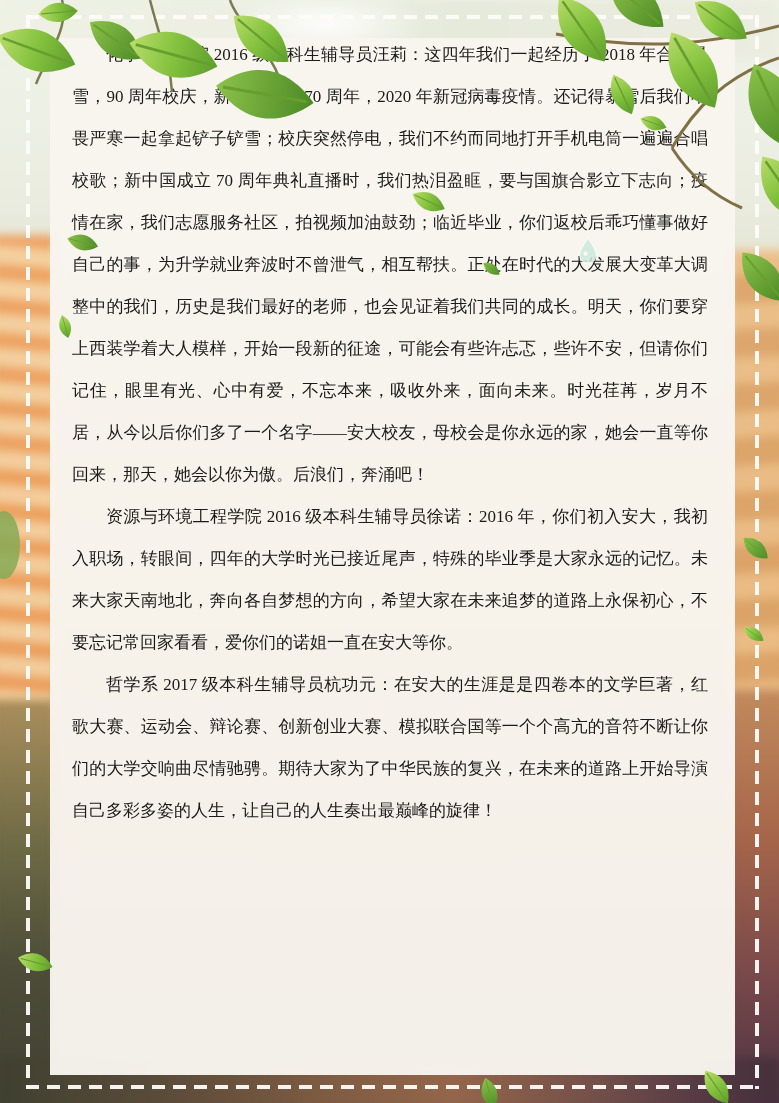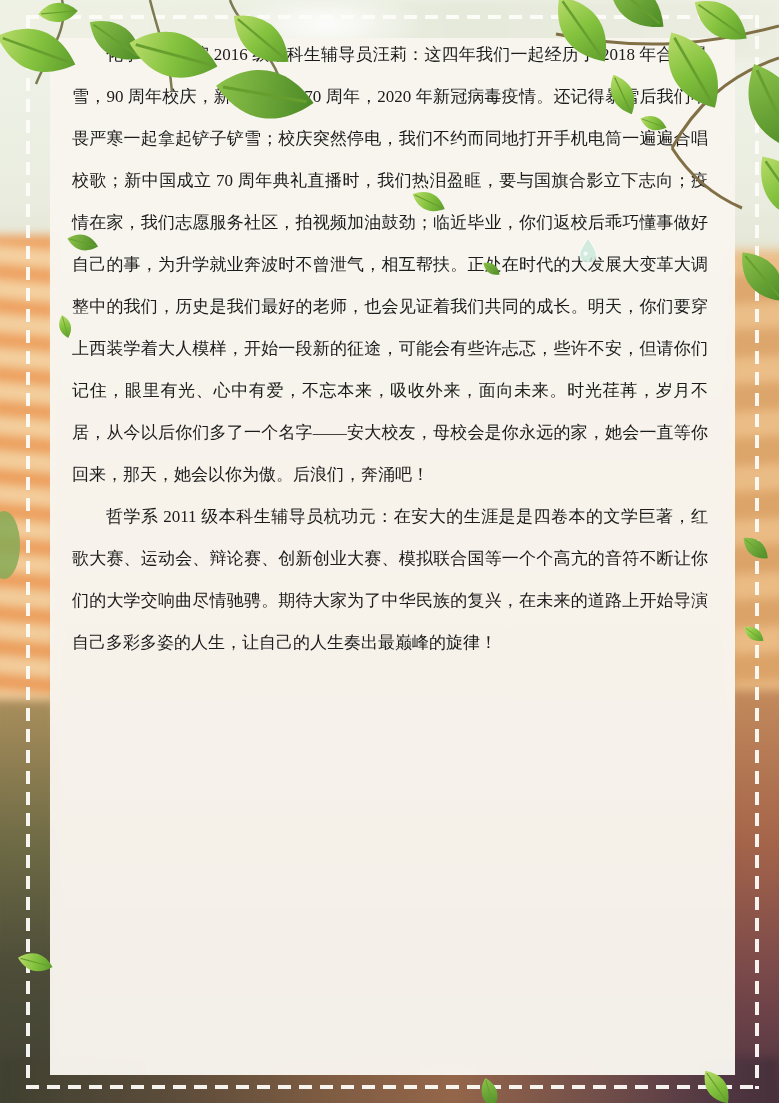--- a/index.html
+++ b/index.html
@@ -107,21 +107,22 @@
 
   <div class="panel"></div>
 
   <div class="dash-h dash-top"></div>
   <div class="dash-h dash-bottom"></div>
   <div class="dash-v dash-left"></div>
   <div class="dash-v dash-right"></div>
 
   <div class="content">
     <p>化学化工学院 2016 级本科生辅导员汪莉：这四年我们一起经历了 2018 年合肥暴雪，90 周年校庆，新中国成立 70 周年，2020 年新冠病毒疫情。还记得暴雪后我们不畏严寒一起拿起铲子铲雪；校庆突然停电，我们不约而同地打开手机电筒一遍遍合唱校歌；新中国成立 70 周年典礼直播时，我们热泪盈眶，要与国旗合影立下志向；疫情在家，我们志愿服务社区，拍视频加油鼓劲；临近毕业，你们返校后乖巧懂事做好自己的事，为升学就业奔波时不曾泄气，相互帮扶。正处在时代的大发展大变革大调整中的我们，历史是我们最好的老师，也会见证着我们共同的成长。明天，你们要穿上西装学着大人模样，开始一段新的征途，可能会有些许忐忑，些许不安，但请你们记住，眼里有光、心中有爱，不忘本来，吸收外来，面向未来。时光荏苒，岁月不居，从今以后你们多了一个名字——安大校友，母校会是你永远的家，她会一直等你回来，那天，她会以你为傲。后浪们，奔涌吧！</p>
-    <p>哲学系 2011 级本科生辅导员杭功元：在安大的生涯是是四卷本的文学巨著，红歌大赛、运动会、辩论赛、创新创业大赛、模拟联合国等一个个高亢的音符不断让你们的大学交响曲尽情驰骋。期待大家为了中华民族的复兴，在未来的道路上开始导演自己多彩多姿的人生，让自己的人生奏出最巅峰的旋律！</p>
+    <p>资源与环境工程学院 2016 级本科生辅导员徐诺：2016 年，你们初入安大，我初入职场，转眼间，四年的大学时光已接近尾声，特殊的毕业季是大家永远的记忆。未来大家天南地北，奔向各自梦想的方向，希望大家在未来追梦的道路上永保初心，不要忘记常回家看看，爱你们的诺姐一直在安大等你。</p>
+    <p>哲学系 2017 级本科生辅导员杭功元：在安大的生涯是是四卷本的文学巨著，红歌大赛、运动会、辩论赛、创新创业大赛、模拟联合国等一个个高亢的音符不断让你们的大学交响曲尽情驰骋。期待大家为了中华民族的复兴，在未来的道路上开始导演自己多彩多姿的人生，让自己的人生奏出最巅峰的旋律！</p>
   </div>
 
   <svg class="leaves" viewBox="0 0 779 1103">
     <defs>
       <linearGradient id="lg1" x1="0" y1="1" x2="1" y2="0">
         <stop offset="0" stop-color="#5f9e2d"></stop>
         <stop offset="0.5" stop-color="#84c23e"></stop>
         <stop offset="1" stop-color="#b9dc6b"></stop>
       </linearGradient>
       <linearGradient id="lg2" x1="0" y1="1" x2="1" y2="0">

